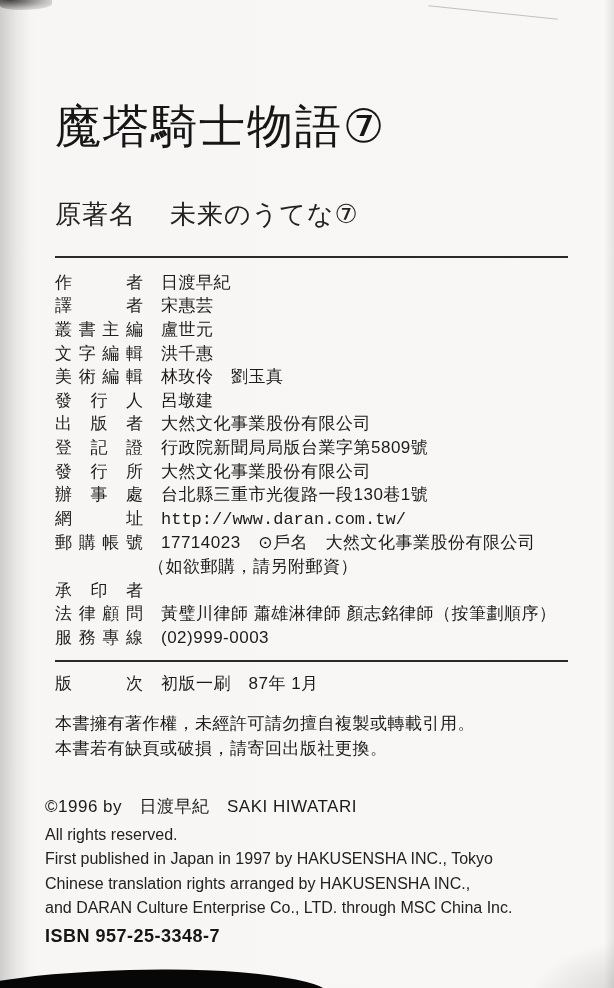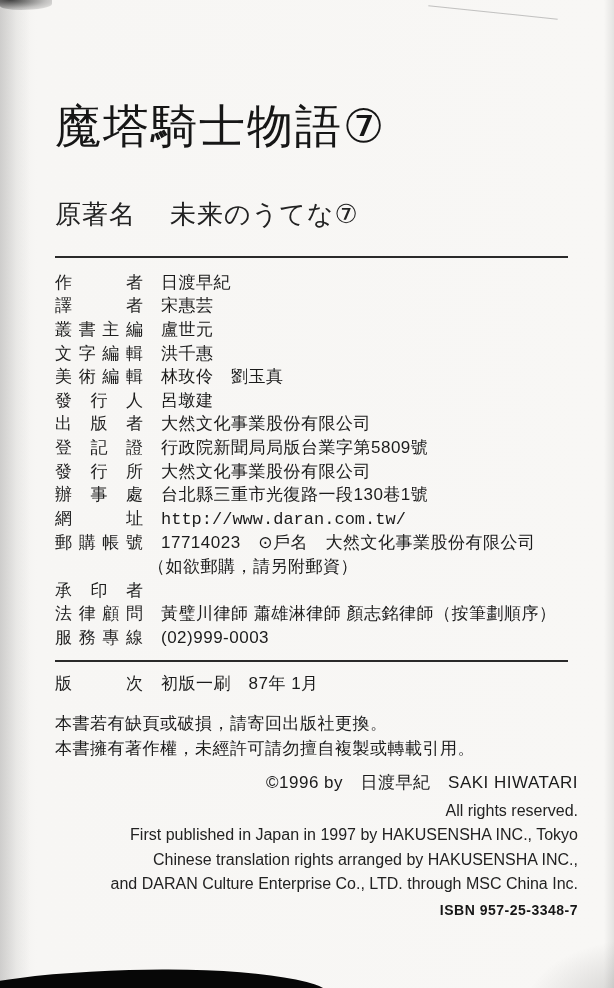--- a/index.html
+++ b/index.html
@@ -65,25 +65,25 @@
   .label {
     width: 88px; flex-shrink: 0;
     display: inline-flex; justify-content: space-between;
     color: #1f1f1f;
   }
   .value { white-space: nowrap; letter-spacing: 0.5px; }
   .value.mono { font-family: "Liberation Mono", "DejaVu Sans Mono", monospace; letter-spacing: 0; }
   .note-line { margin-left: 93px; line-height: 23.6px; letter-spacing: 0.5px; }
   .edition-row { margin-top: 10px; font-size: 17px; }
   .notices { margin-top: 15px; font-size: 17px; line-height: 25.5px; letter-spacing: 0.5px; }
-  .copyright { margin-top: 8px; margin-left: -10px; text-align: right; }
+  .copyright { margin-top: 32px; margin-left: -10px; }
   .c-line1 { font-size: 17px; line-height: 26px; letter-spacing: 0.5px; }
   .c-line { font-size: 16px; line-height: 24.5px; color: #222; }
   .c-line.first { margin-top: 3px; }
-  .isbn { margin-top: 5px; font-size: 14px; font-weight: bold; letter-spacing: 0.5px; color: #161616; }
+  .isbn { margin-top: 5px; font-size: 18px; font-weight: bold; letter-spacing: 0.5px; color: #161616; }
 </style>
 </head>
 <body>
 
 <div class="page">
   <div class="gutter"></div>
   <div class="scratch"></div>
   <div class="edge-right"></div>
 
   <div class="content">
@@ -226,22 +226,22 @@
 
     <div class="row edition-row">
       <span class="label">
           <span>版</span>
           <span>次</span>
         </span>
       <span class="value">初版一刷　87年 1月</span>
     </div>
 
     <div class="notices">
+        <div>本書擁有著作權，未經許可請勿擅自複製或轉載引用。</div>
         <div>本書若有缺頁或破損，請寄回出版社更換。</div>
-        <div>本書擁有著作權，未經許可請勿擅自複製或轉載引用。</div>
       </div>
 
     <div class="copyright">
       <div class="c-line1">©1996 by　日渡早紀　SAKI HIWATARI</div>
       <div>
           <div class="c-line first">All rights reserved.</div>
           <div class="c-line">First published in Japan in 1997 by HAKUSENSHA INC., Tokyo</div>
           <div class="c-line">Chinese translation rights arranged by HAKUSENSHA INC.,</div>
           <div class="c-line"> and DARAN Culture Enterprise Co., LTD. through MSC China Inc.</div>
         </div>

